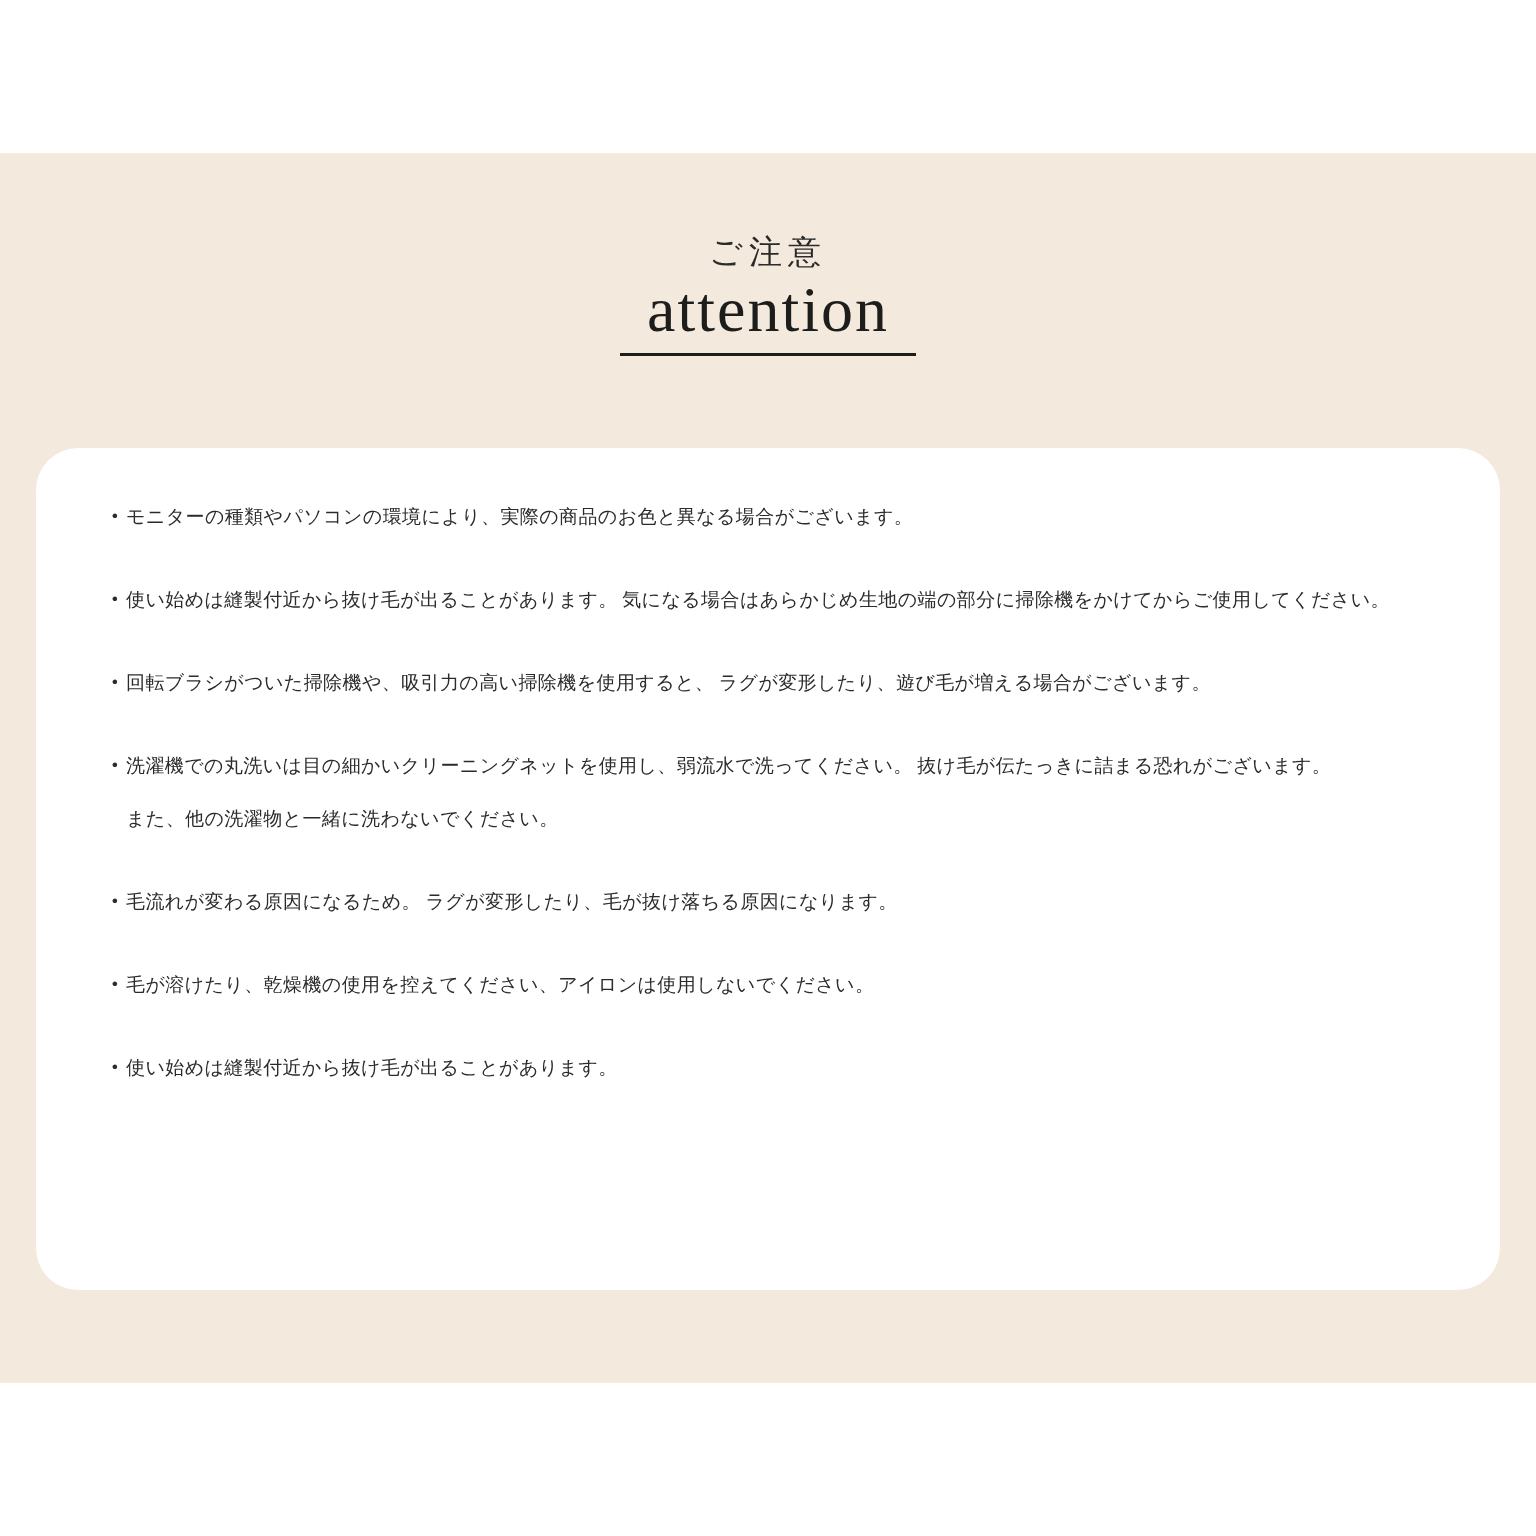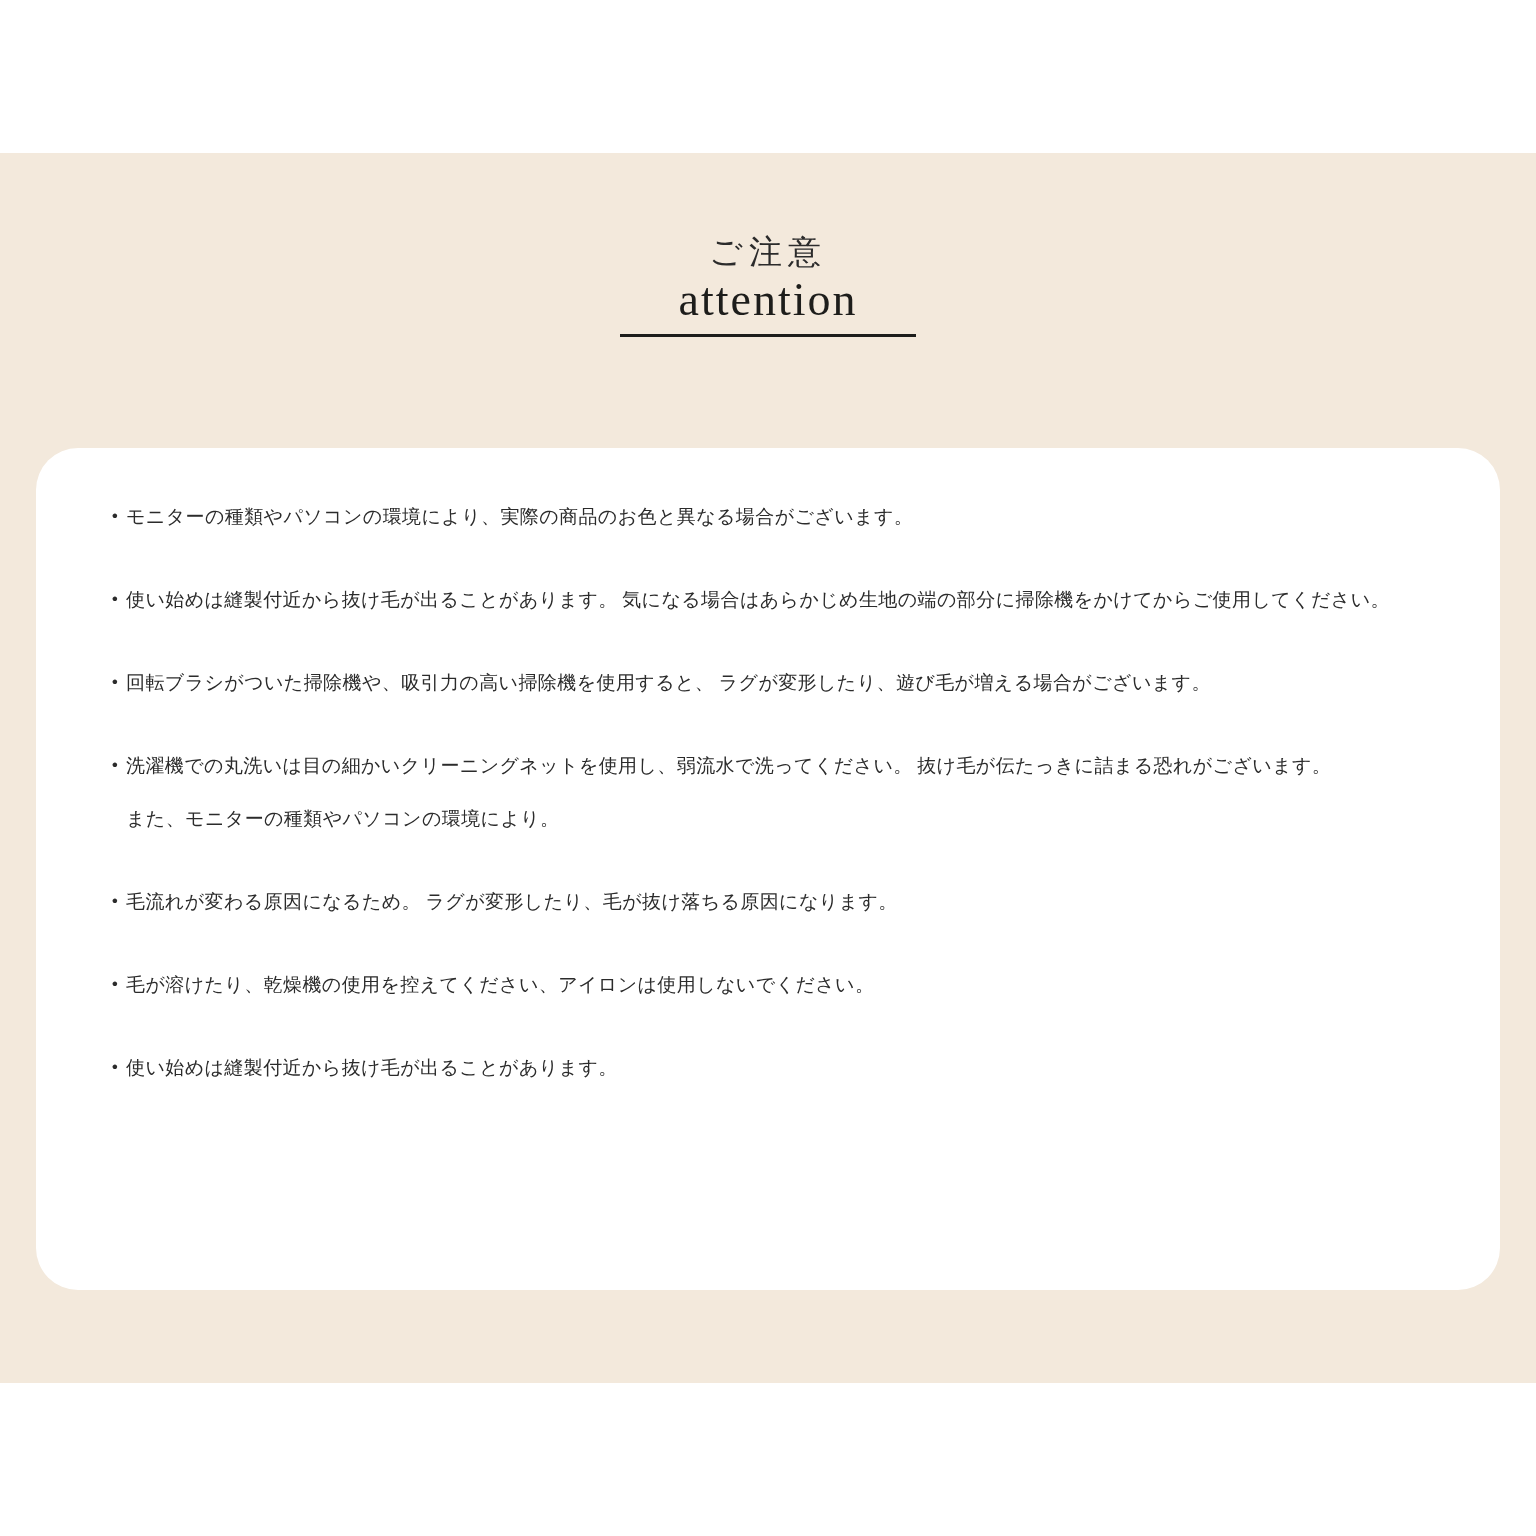--- a/index.html
+++ b/index.html
@@ -42,21 +42,21 @@
   .header-jp {
     font-size: 33px;
     letter-spacing: 6px;
     color: #2b2b2b;
     font-family: "Liberation Sans", "DejaVu Sans", sans-serif;
     line-height: 1.2;
   }
 
   .header-en {
     margin-top: 4px;
-    font-size: 46px;
+    font-size: 64px;
     letter-spacing: 2px;
     color: #1d1d1b;
     font-family: "Liberation Serif", "DejaVu Serif", serif;
     line-height: 1.05;
   }
 
   .header-rule {
     margin: 10px auto 0 auto;
     width: 296px;
     height: 3px;
@@ -148,21 +148,21 @@
           <span class="note-line">回転ブラシがついた掃除機や、吸引力の高い掃除機を使用すると、</span>
           <span class="note-line">ラグが変形したり、遊び毛が増える場合がございます。</span>
         </span>
       </li>
 
       <li class="note">
         <span class="bullet">・</span>
         <span class="note-lines">
           <span class="note-line">洗濯機での丸洗いは目の細かいクリーニングネットを使用し、弱流水で洗ってください。</span>
           <span class="note-line">抜け毛が伝たっきに詰まる恐れがございます。</span>
-          <span class="note-line">また、モニターの種類やパソコンの環境により。</span>
+          <span class="note-line">また、他の洗濯物と一緒に洗わないでください。</span>
         </span>
       </li>
 
       <li class="note">
         <span class="bullet">・</span>
         <span class="note-lines">
           <span class="note-line">毛流れが変わる原因になるため。</span>
           <span class="note-line">ラグが変形したり、毛が抜け落ちる原因になります。</span>
         </span>
       </li>

